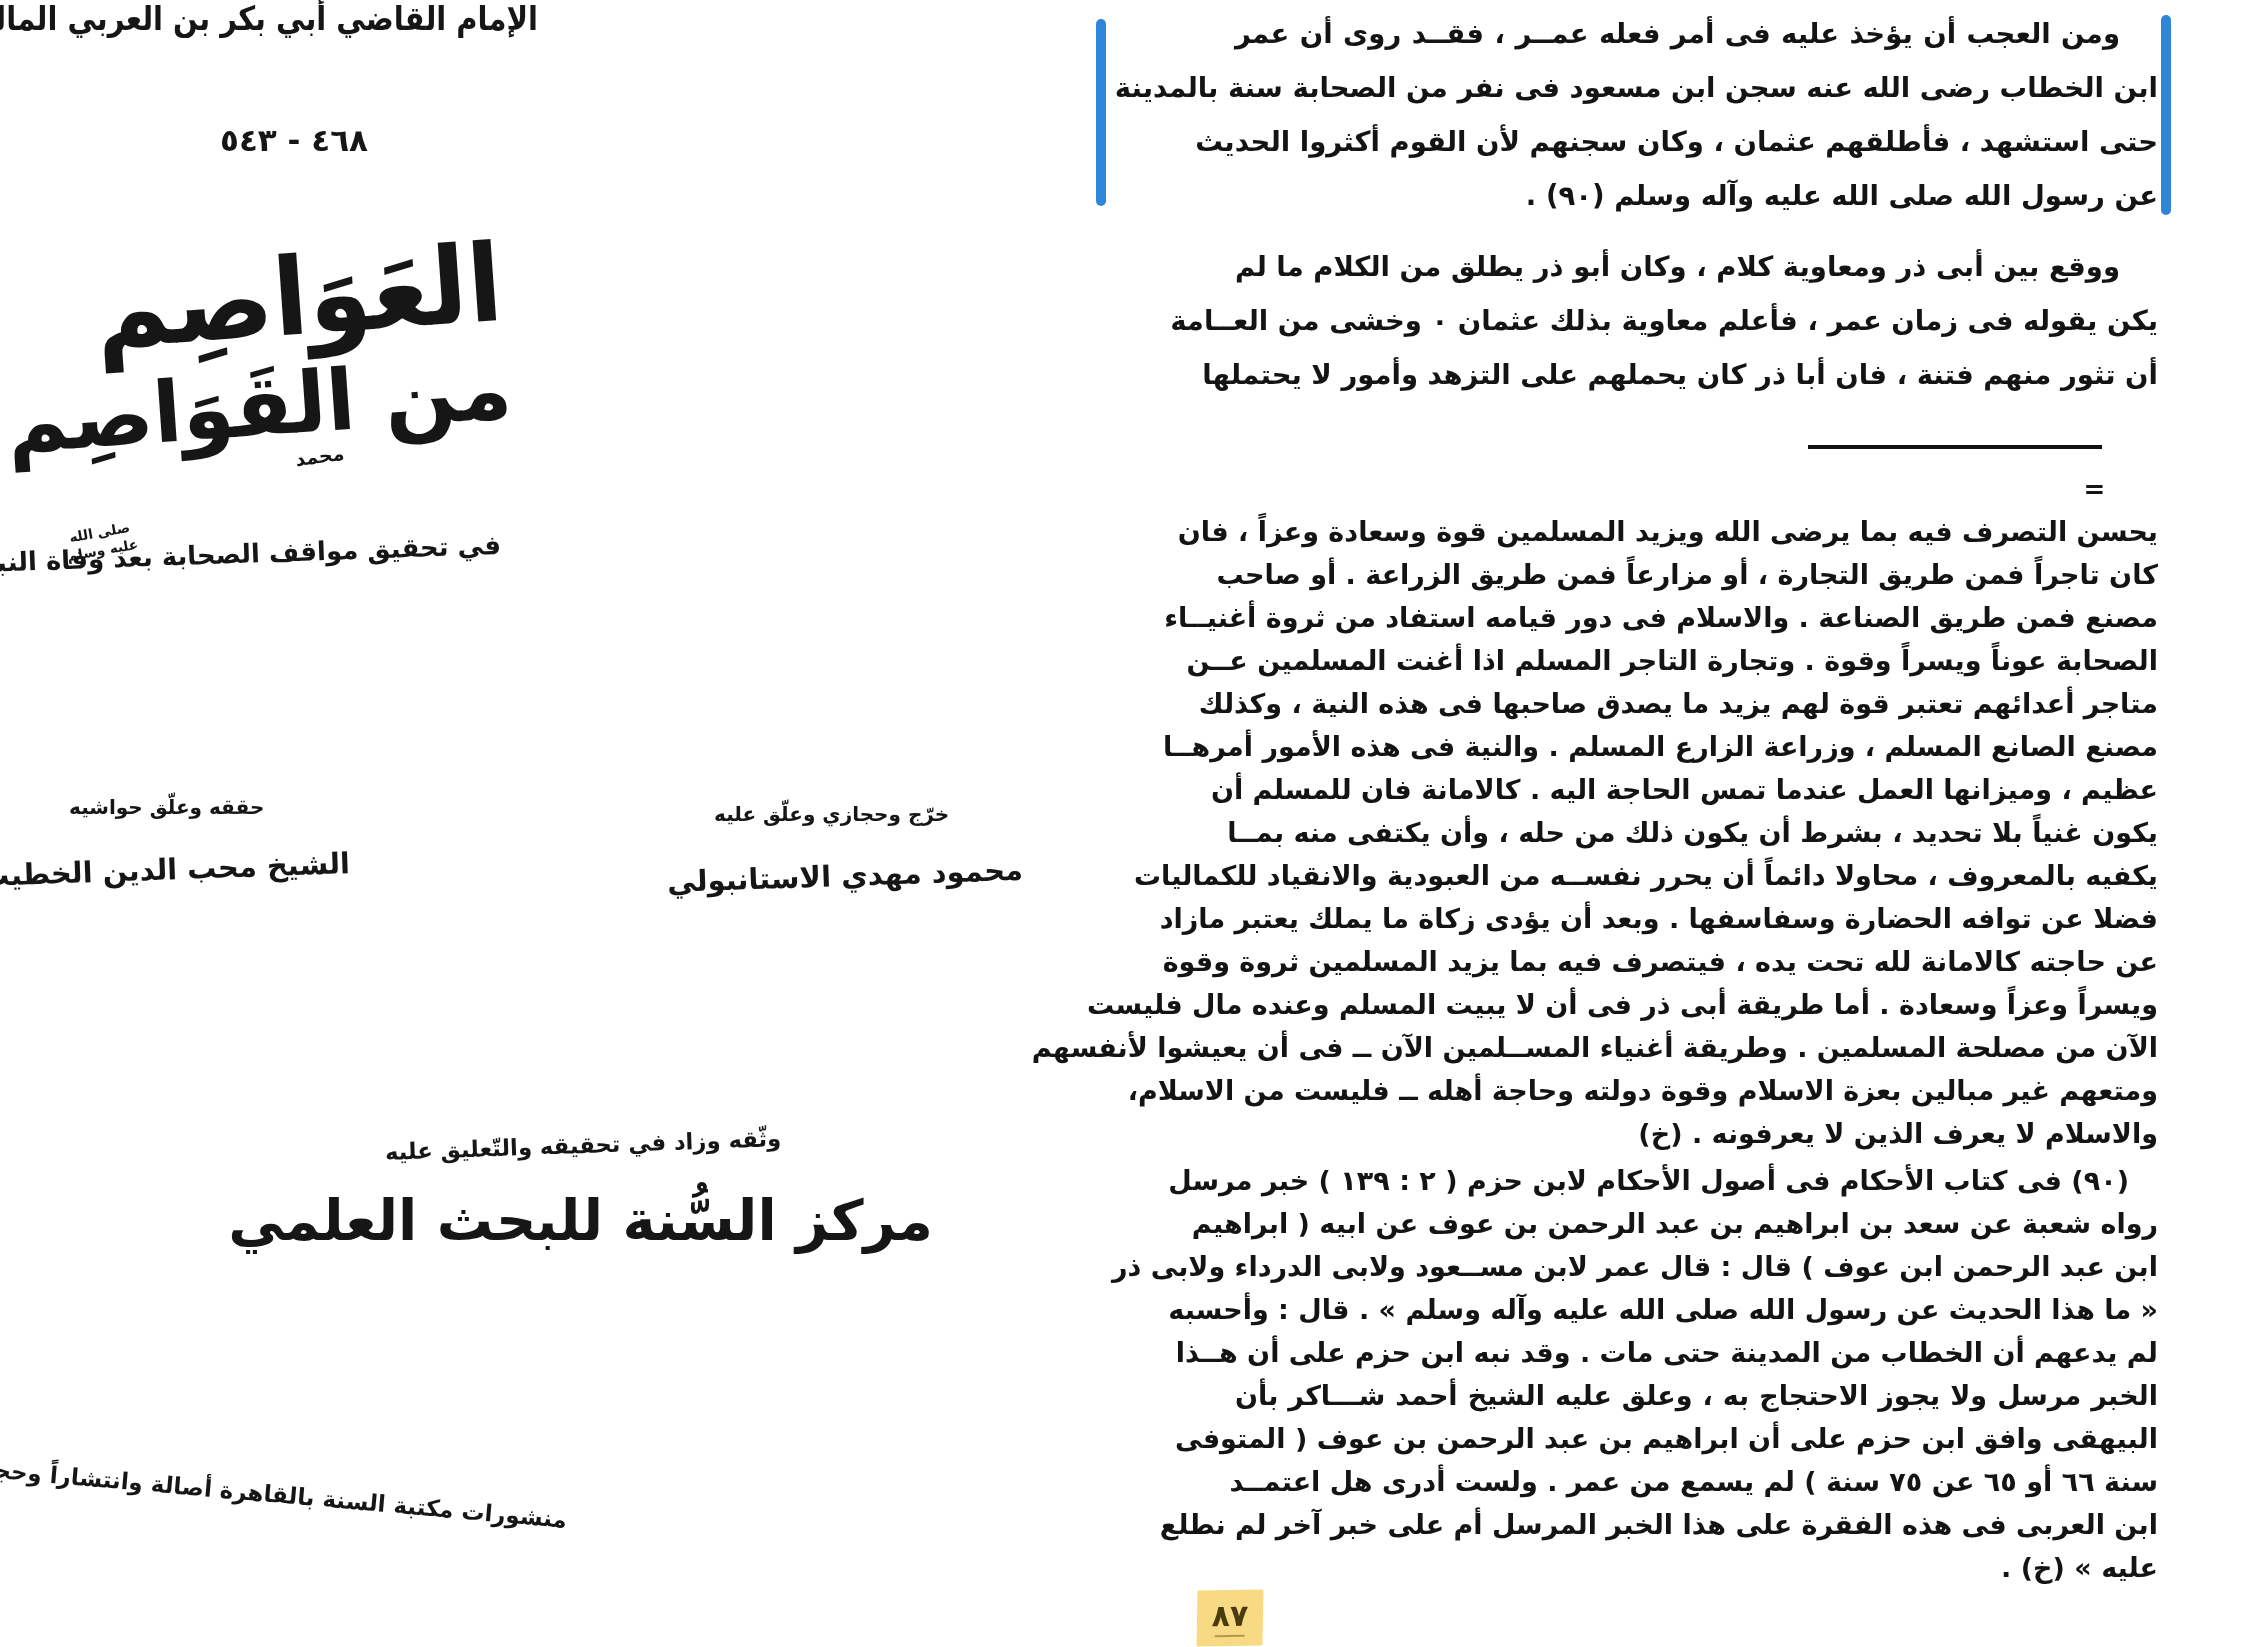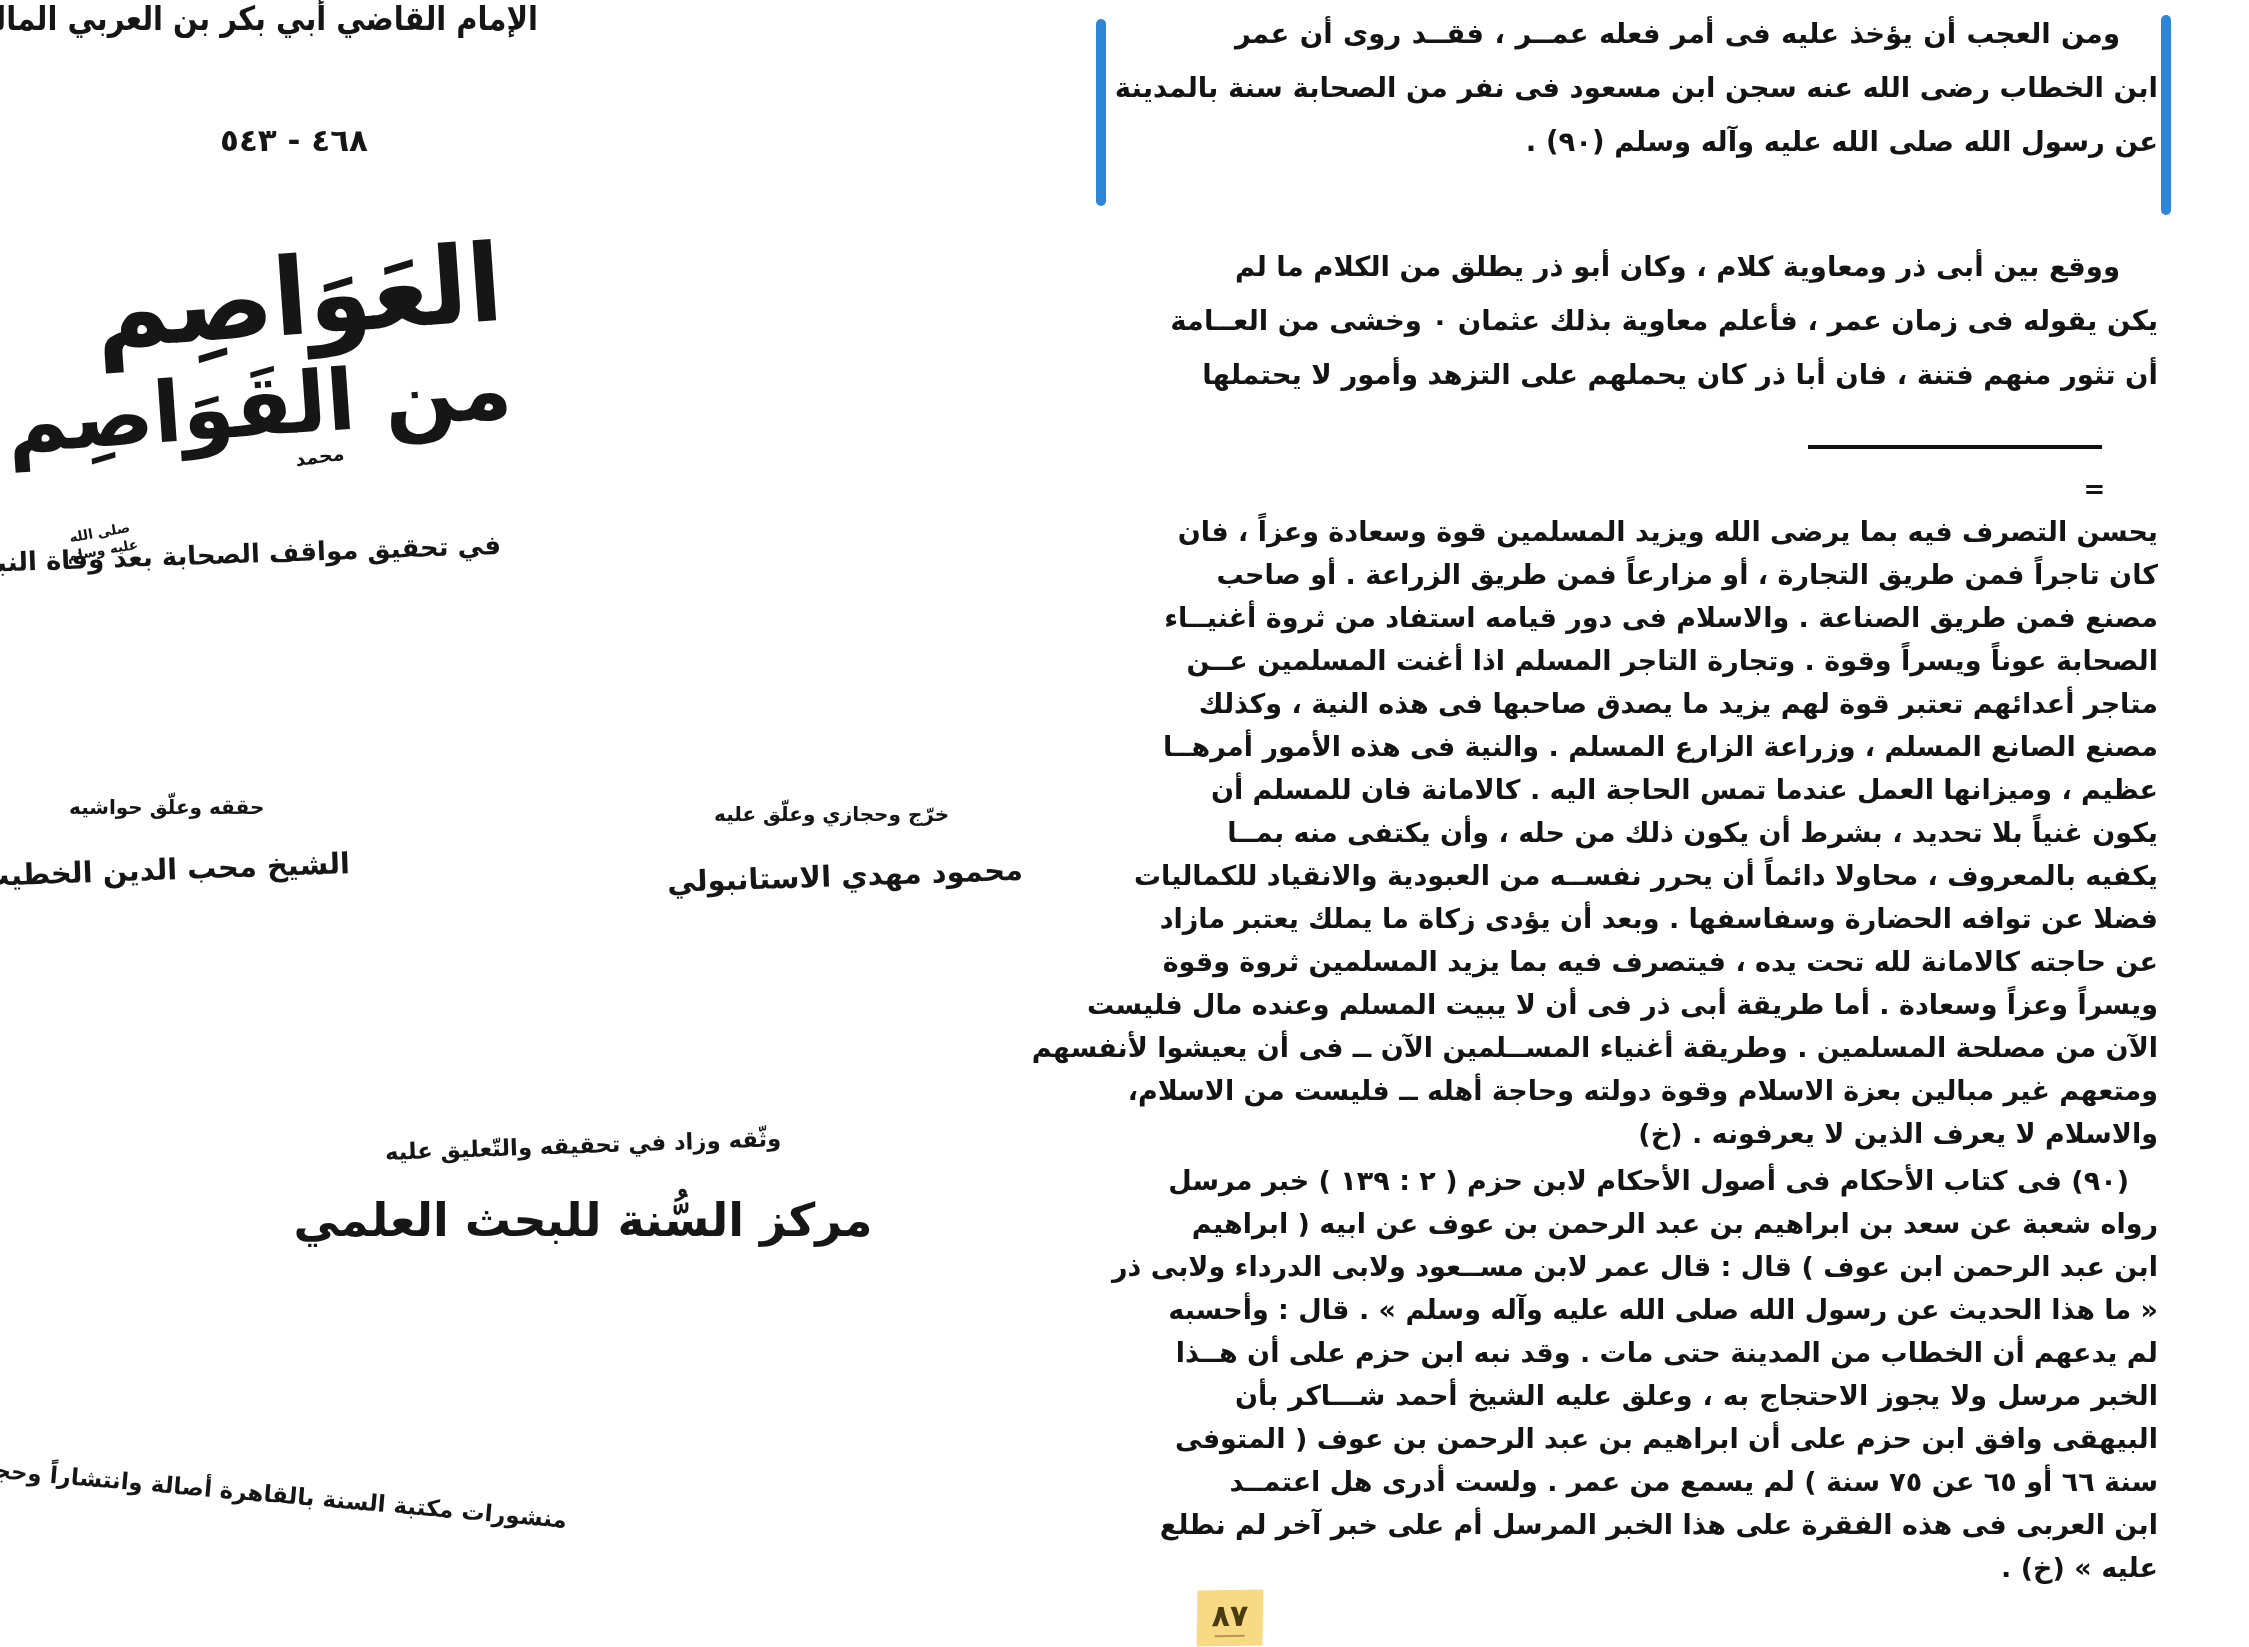--- a/index.html
+++ b/index.html
@@ -54,21 +54,21 @@
   .salawat{left:63px;top:523px;width:76px;font-size:13.7px;font-weight:700;
     text-align:center;line-height:18px;transform:rotate(-10deg);}
   .editor{text-align:left;}
   .editor .role{font-size:20px;font-weight:700;line-height:25px;}
   .editor .name{font-size:29px;font-weight:700;line-height:38px;margin-top:29px;
     white-space:nowrap;transform:rotate(-2deg);}
   .editor-right{left:714px;top:802px;width:309px;}
   .editor-left{left:69px;top:795px;width:281px;}
   .endorse{left:233px;top:1131px;width:700px;text-align:center;}
   .endorse .note{font-size:22.7px;font-weight:700;line-height:29px;transform:rotate(-2deg);}
-  .endorse .org{font-size:46px;font-weight:700;line-height:55px;margin-top:33px;white-space:nowrap;}
+  .endorse .org{font-size:56px;font-weight:700;line-height:55px;margin-top:33px;white-space:nowrap;}
   .publisher{left:19px;top:1483px;width:549px;font-size:23px;font-weight:700;
     text-align:center;white-space:nowrap;transform:rotate(5deg);}
 </style>
 </head>
 <body>
 
 <div class="canvas">
 
   <section>
     <div class="lp-el author-callig">الإمام القاضي أبي بكر بن العربي المالكي</div>
@@ -105,20 +105,21 @@
   </section>
 
   <section>
 
     <div class="hl-bar left"></div>
     <div class="hl-bar right"></div>
 
     <div class="rp-col para para1">
         <div class="tline">ومن العجب أن يؤخذ عليه فى أمر فعله عمــر ، فقــد روى أن عمر</div>
         <div class="tline">ابن الخطاب رضى الله عنه سجن ابن مسعود فى نفر من الصحابة سنة بالمدينة</div>
+        <div class="tline">حتى استشهد ، فأطلقهم عثمان ، وكان سجنهم لأن القوم أكثروا الحديث</div>
         <div class="tline">عن رسول الله صلى الله عليه وآله وسلم (٩٠) .</div>
       </div>
 
     <div class="rp-col para para2">
         <div class="tline">ووقع بين أبى ذر ومعاوية كلام ، وكان أبو ذر يطلق من الكلام ما لم</div>
         <div class="tline">يكن يقوله فى زمان عمر ، فأعلم معاوية بذلك عثمان ٠ وخشى من العــامة</div>
         <div class="tline">أن تثور منهم فتنة ، فان أبا ذر كان يحملهم على التزهد وأمور لا يحتملها</div>
       </div>
 
     <div class="fn-rule"></div>

